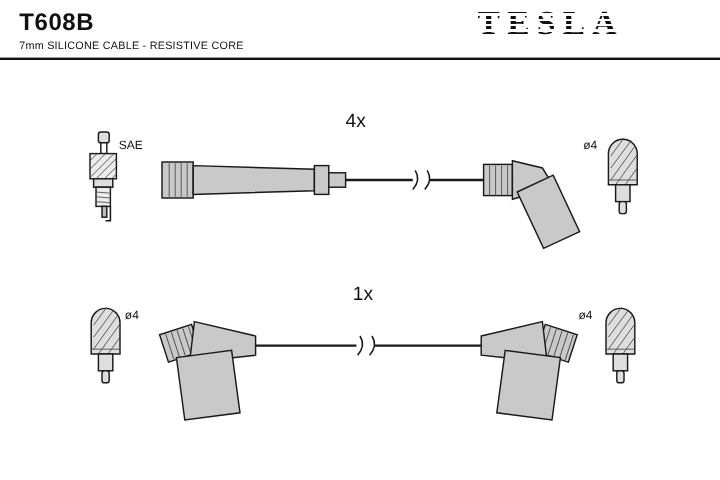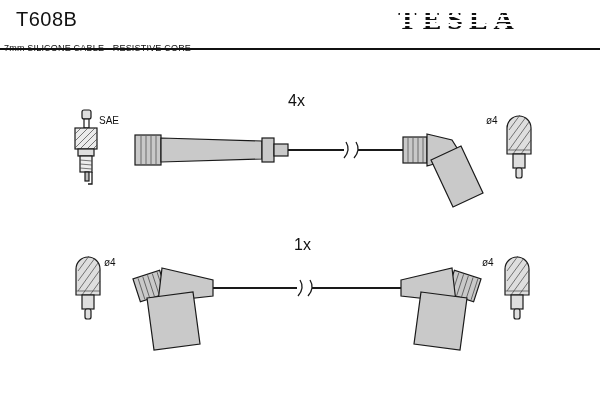--- a/index.html
+++ b/index.html
@@ -1,22 +1,22 @@
 <!DOCTYPE html>
 <html><head>
 <meta charset="utf-8">
 <style>
   html,body{margin:0;padding:0;}
   body{
     width:600px;height:400px;background:#ffffff;position:relative;overflow:hidden;
     font-family:"Liberation Sans", sans-serif;color:#111;
   }
   .abs{position:absolute;}
-  .part-number{left:16px;top:8px;font-size:20px;font-weight:normal;letter-spacing:.5px;}
-  .subtitle{left:4px;top:33px;font-size:9px;letter-spacing:.2px;margin-top:10px;}
+  .part-number{left:16px;top:8px;font-size:20px;font-weight:bold;letter-spacing:.5px;}
+  .subtitle{left:16px;top:33px;font-size:9px;letter-spacing:.2px;}
   .brand{left:398px;top:4px;font-size:28px;font-weight:800;letter-spacing:6px;
          font-family:"Liberation Serif", serif;}
   .brand-stripes{left:396px;top:4px;width:130px;height:30px;pointer-events:none;
      background:repeating-linear-gradient(to bottom, rgba(255,255,255,0) 0 2.5px, #ffffff 2.5px 4.5px);}
   .divider{left:0;top:48px;width:600px;height:0;border-top:2px solid #111;}
   svg{position:absolute;left:0;top:0;}
   text{font-family:"Liberation Sans", sans-serif;fill:#111;}
   .qty{font-size:16px;}
   .lbl{font-size:10px;}
   .outline{stroke:#1a1a1a;stroke-width:1.2;}

